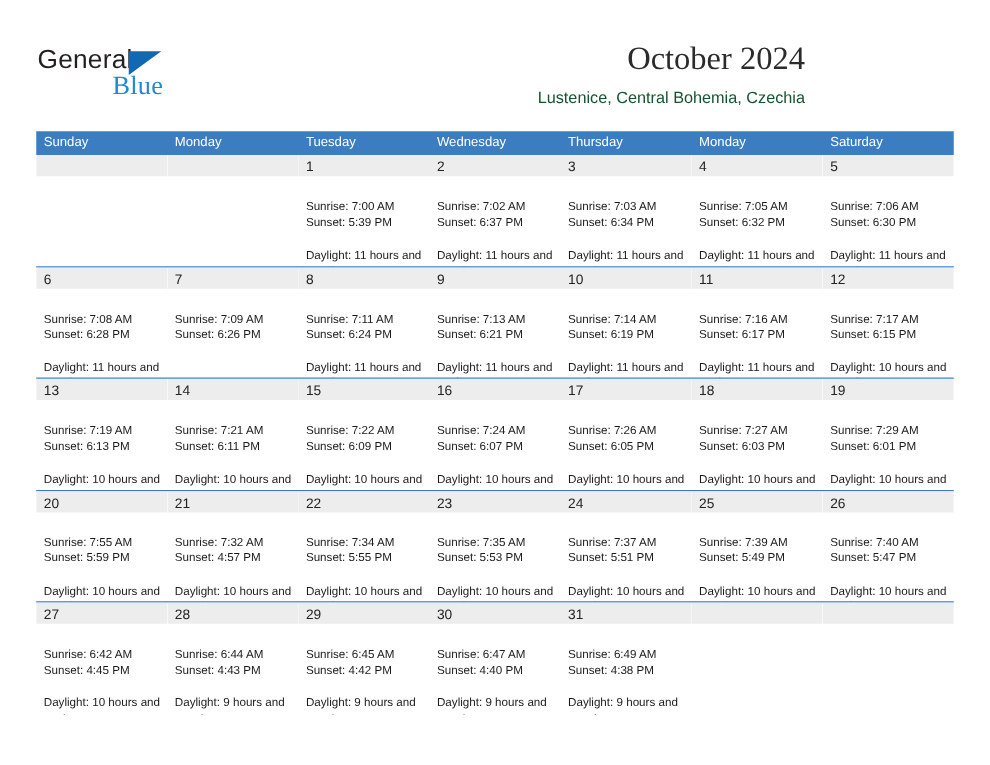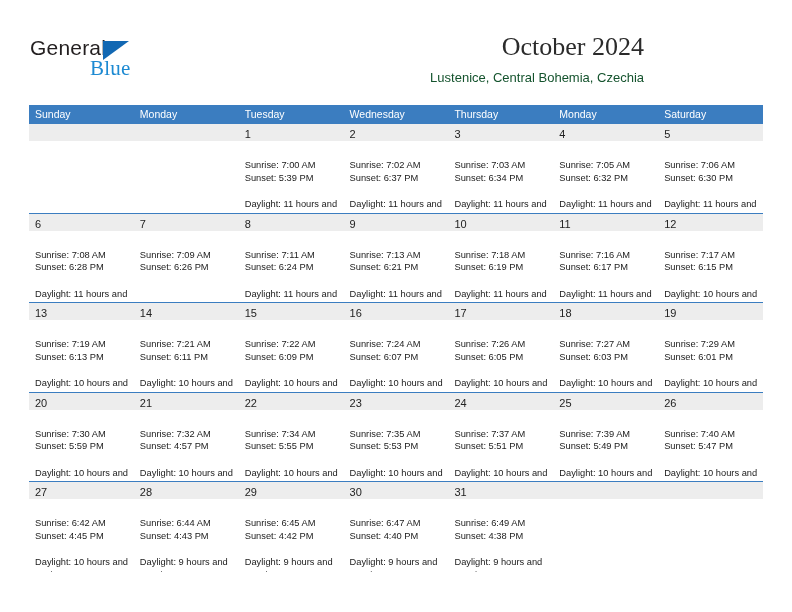--- a/index.html
+++ b/index.html
@@ -270,21 +270,21 @@
             <div class="day-num-band"><span class="day-num">9</span></div>
             <div class="day-info">
               <div class="sunrise">Sunrise: 7:13 AM</div>
               <div class="sunset">Sunset: 6:21 PM</div>
               <div class="daylight">Daylight: 11 hours and 8 minutes.</div>
             </div>
           </div>
           <div class="day-cell">
             <div class="day-num-band"><span class="day-num">10</span></div>
             <div class="day-info">
-              <div class="sunrise">Sunrise: 7:18 AM</div>
+              <div class="sunrise">Sunrise: 7:14 AM</div>
               <div class="sunset">Sunset: 6:19 PM</div>
               <div class="daylight">Daylight: 11 hours and 4 minutes.</div>
             </div>
           </div>
           <div class="day-cell">
             <div class="day-num-band"><span class="day-num">11</span></div>
             <div class="day-info">
               <div class="sunrise">Sunrise: 7:16 AM</div>
               <div class="sunset">Sunset: 6:17 PM</div>
               <div class="daylight">Daylight: 11 hours and 1 minute.</div>
@@ -354,21 +354,21 @@
               <div class="sunrise">Sunrise: 7:29 AM</div>
               <div class="sunset">Sunset: 6:01 PM</div>
               <div class="daylight">Daylight: 10 hours and 31 minutes.</div>
             </div>
           </div>
         </div>
         <div class="week-row">
           <div class="day-cell">
             <div class="day-num-band"><span class="day-num">20</span></div>
             <div class="day-info">
-              <div class="sunrise">Sunrise: 7:30 AM</div>
+              <div class="sunrise">Sunrise: 7:55 AM</div>
               <div class="sunset">Sunset: 5:59 PM</div>
               <div class="daylight">Daylight: 10 hours and 28 minutes.</div>
             </div>
           </div>
           <div class="day-cell">
             <div class="day-num-band"><span class="day-num">21</span></div>
             <div class="day-info">
               <div class="sunrise">Sunrise: 7:32 AM</div>
               <div class="sunset">Sunset: 4:57 PM</div>
               <div class="daylight">Daylight: 10 hours and 24 minutes.</div>

